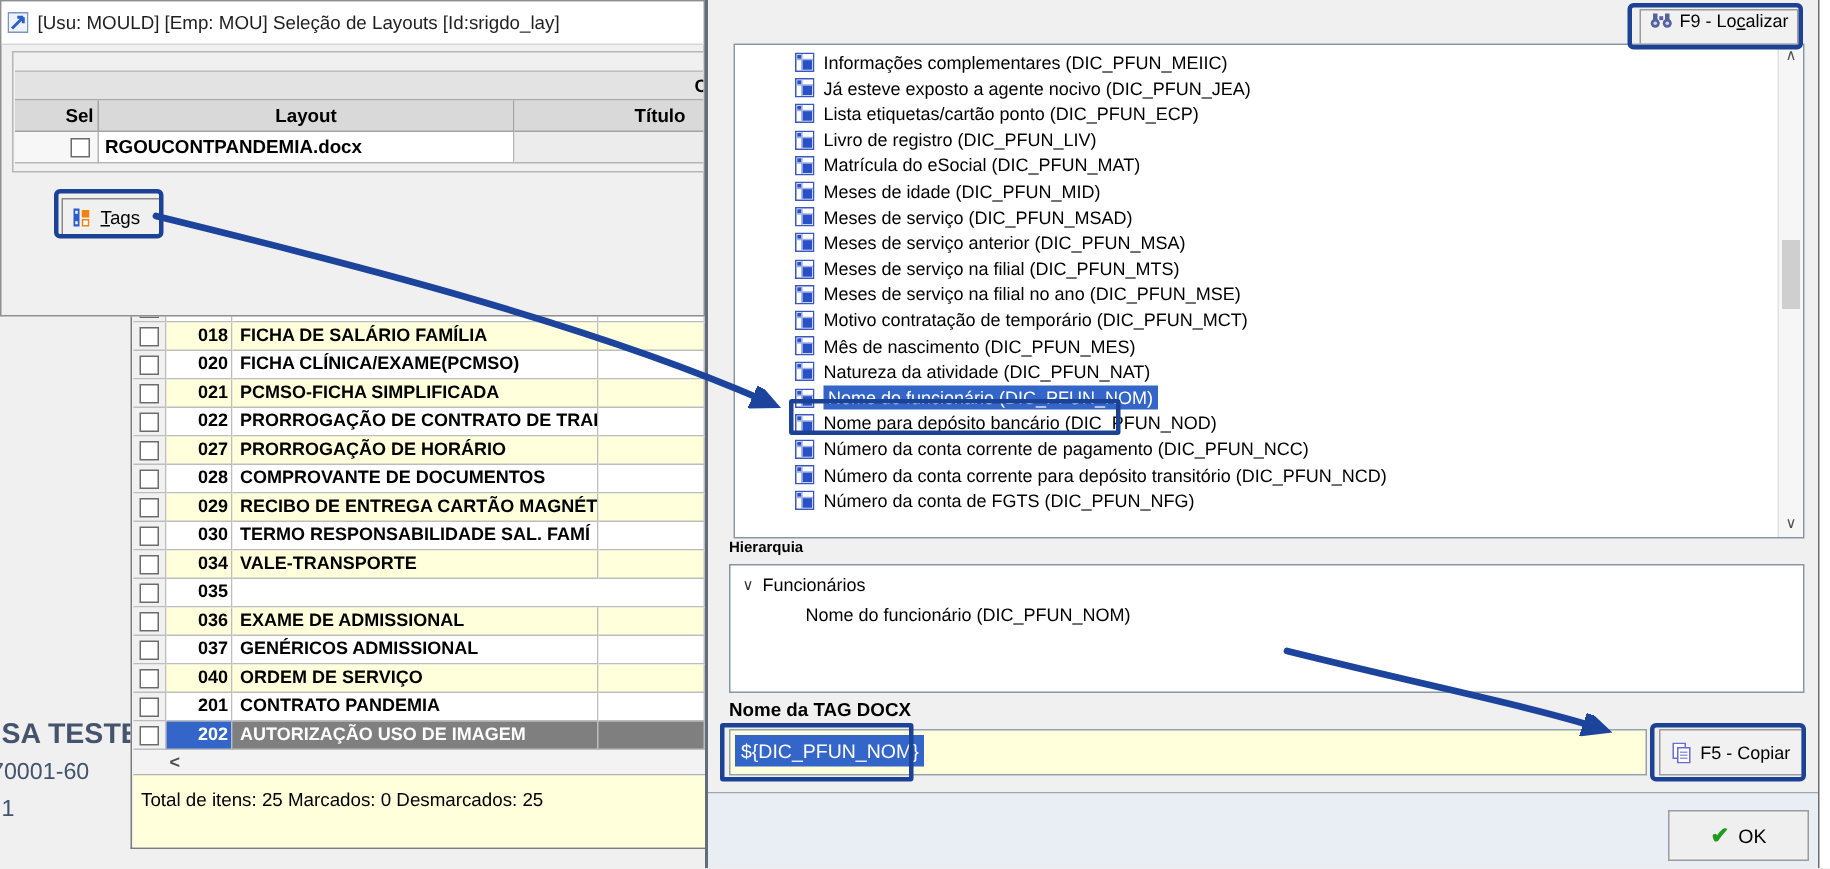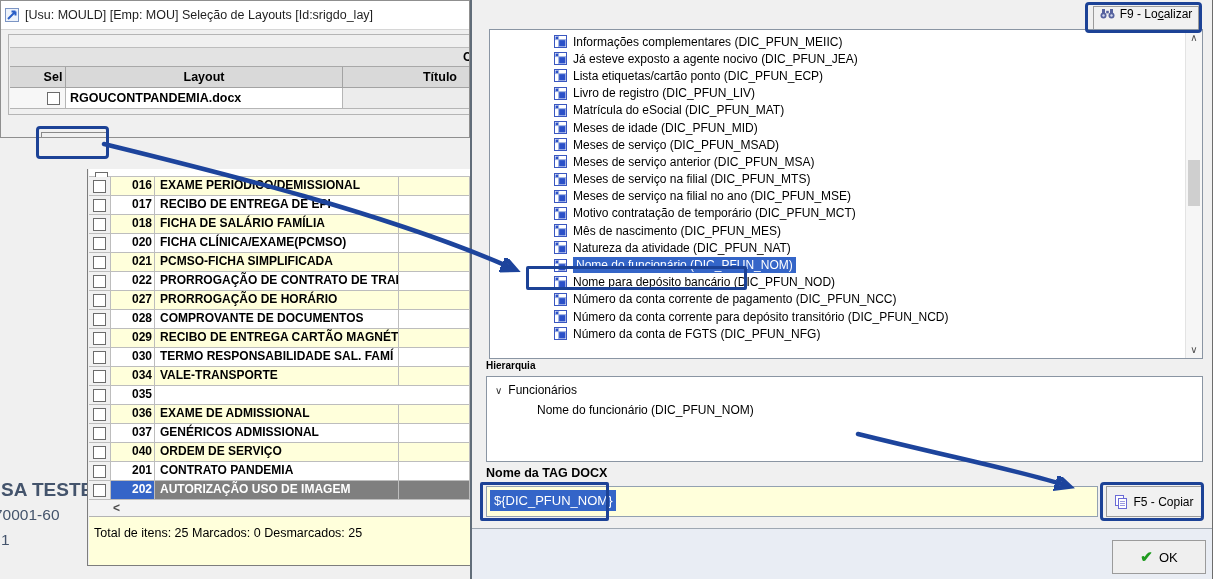--- a/index.html
+++ b/index.html
@@ -29,21 +29,21 @@
   .alt-yellow .num, .alt-yellow .nm, .alt-yellow .ex { background:#ffffdb; }
   .alt-white  .num, .alt-white  .nm, .alt-white  .ex { background:#ffffff; }
   .sel .num { background:#3465c8; color:#fff; }
   .sel .nm, .sel .ex { background:#7f7f7f; color:#fff; }
   .hscroll { position:absolute; left:1px; right:0; top:331px; height:17px; background:#f3f3f3; border-bottom:1px solid #b3b3b3; }
   .hscroll .larrow { position:absolute; left:24px; top:1px; font-size:12px; font-weight:bold; color:#4d4d4d; }
   .lstatus { position:absolute; left:1px; right:0; top:348px; height:48px; background:#ffffdb; }
   .lstatus span { position:absolute; left:5px; top:9px; font-size:12.5px; color:#000; white-space:nowrap; }
 
   
-  .selwin { position:absolute; left:0; top:0; width:470px; height:138px; background:#f0f0f0; border:1px solid #8f8f8f; z-index:2; overflow:hidden; }
+  .selwin { position:absolute; left:0; top:0; width:470px; height:211px; background:#f0f0f0; border:1px solid #8f8f8f; z-index:2; overflow:hidden; }
   .titlebar { position:absolute; left:0; top:0; right:0; height:29px; background:#fff; border-bottom:1px solid #d6d6d6; }
   .appicon { position:absolute; left:4px; top:7px; width:14px; height:14px; }
   .titletext { position:absolute; left:24px; top:0; line-height:28px; font-size:12.5px; color:#1f1f1f; white-space:nowrap; }
   .groupbox { position:absolute; left:7px; top:33px; width:462px; height:81px; border:1px solid #b5b5b5; background:#f0f0f0; overflow:hidden; }
   .band { position:absolute; left:1px; top:12px; right:0; height:20px; background:#e3e3e3; border-top:1px solid #bdbdbd; border-bottom:1px solid #a8a8a8; }
   .band span { position:absolute; left:453px; top:2px; font-size:12px; font-weight:bold; color:#000; }
   .thead { position:absolute; left:1px; top:32px; display:flex; height:21px; }
   .th { background:#d9d9d9; border-right:1px solid #a3a3a3; border-bottom:1px solid #a3a3a3; font-size:12.5px; font-weight:bold;
         text-align:center; line-height:20px; white-space:nowrap; }
   .trow { position:absolute; left:1px; top:53px; display:flex; height:21px; }
@@ -54,21 +54,21 @@
   .td.tit-cell { background:#ececec; }
   .tagsbtn { position:absolute; left:40px; top:131px; width:66px; height:26px; background:#f0f0f0; border:1px solid #898989;
              display:flex; align-items:center; gap:5px; padding-left:6px; font-size:12.5px; color:#000; }
 
   
   .panel { position:absolute; left:470px; top:0; width:742px; height:579px; background:#f0f0f0; border-left:2px solid #616d79; z-index:3; }
   .f9btn { position:absolute; left:621px; top:6px; width:106px; height:24px; background:#f1f1f1; border:1px solid #9b9b9b;
            display:flex; justify-content:center; gap:5px; font-size:12px; }
   .dlist { position:absolute; left:17px; top:29px; width:714px; height:330px; background:#fff; border:1px solid #8a95a3; overflow:hidden; }
   .ditems { position:absolute; left:0; top:3px; right:18px; }
-  .ditem { height:17.2px; display:flex; align-items:center; gap:6px; padding-left:64px; font-size:12px; white-space:nowrap; }
+  .ditem { height:17.2px; display:flex; align-items:center; gap:6px; padding-left:40px; font-size:12px; white-space:nowrap; }
   .dsel .dtext { background:#3465c8; color:#fff; padding:1px 3px; }
   .gicon { width:13px; height:13px; flex:0 0 13px; display:block; }
   .vscroll { position:absolute; right:0; top:0; width:17px; height:328px; background:#f6f6f6; border-left:1px solid #e3e3e3; }
   .vscroll .up, .vscroll .dn { position:absolute; left:0; width:16px; height:16px; text-align:center; font-size:10px; color:#505050; line-height:16px; }
   .vscroll .up { top:0; } .vscroll .dn { bottom:0; }
   .vthumb { position:absolute; left:2px; top:130px; width:12px; height:46px; background:#cfcfcf; }
   .hierlabel { position:absolute; left:14px; top:360px; font-size:10px; font-weight:bold; }
   .hierbox { position:absolute; left:14px; top:376px; width:717px; height:86px; background:#fff; border:1px solid #8a95a3; }
   .hroot { position:absolute; left:8px; top:6px; font-size:12px; display:flex; gap:6px; align-items:center; }
   .chev { font-size:10px; color:#333; }

